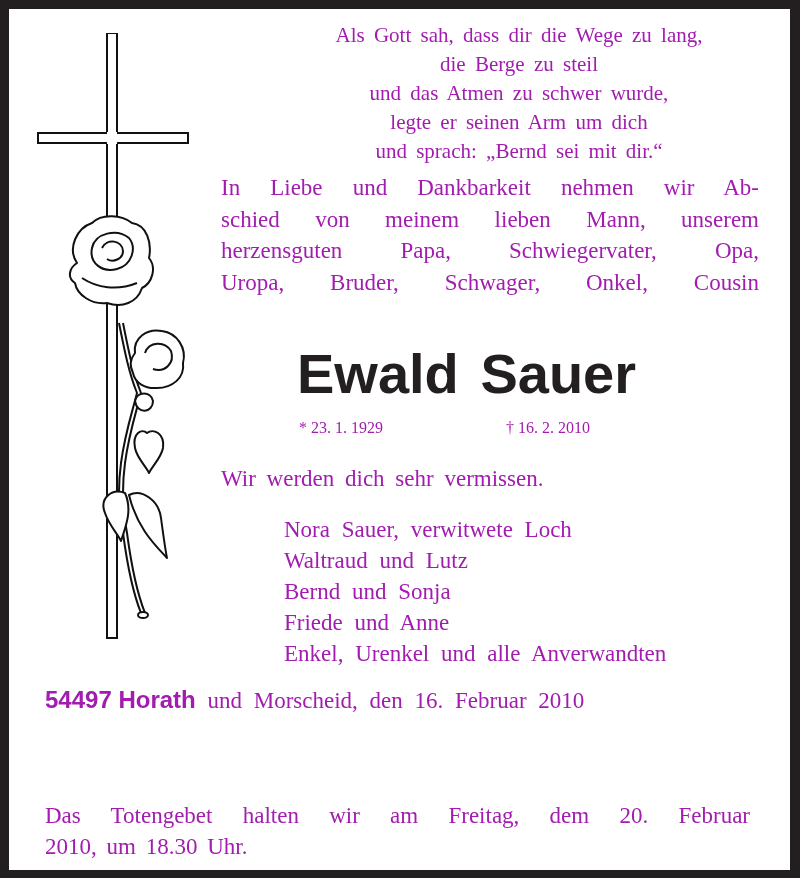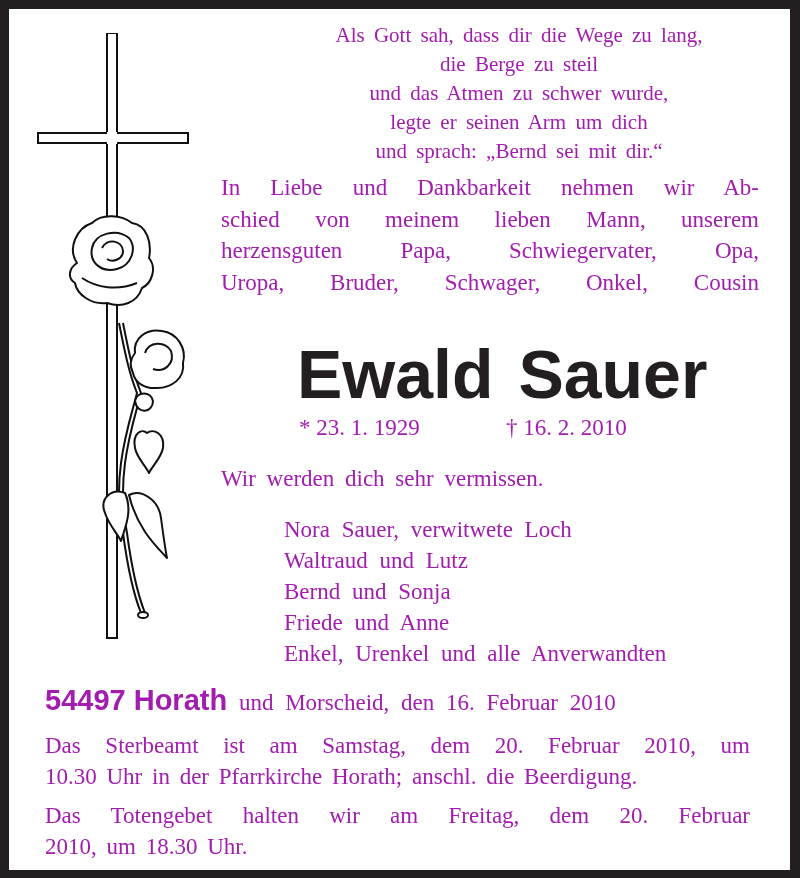--- a/index.html
+++ b/index.html
@@ -4,28 +4,28 @@
 <style>
   html, body { margin:0; padding:0; background:#231f20; }
   body { width:800px; height:878px; position:relative; overflow:hidden; }
   .frame { position:absolute; left:9px; top:9px; width:781px; height:861px; background:#fff; }
   .serif { font-family:"Liberation Serif", "DejaVu Serif", serif; color:#a21caf; }
   .sans { font-family:"Liberation Sans", "DejaVu Sans", sans-serif; color:#231f20; }
   .poem { position:absolute; left:240px; top:12px; width:540px; text-align:center; font-size:21px; line-height:29px; word-spacing:4px; }
   .intro { position:absolute; left:212px; top:163px; width:538px; font-size:23px; line-height:31.5px; text-align:justify; text-align-last:left; word-spacing:3px; }
   .intro .line { display:block; text-align:justify; text-align-last:justify; }
   .intro .line.last { text-align-last:left; }
-  .name { position:absolute; left:288px; top:330px; font-size:68px; font-weight:bold; letter-spacing:0px; line-height:70px; word-spacing:6px; }
-  .dates { position:absolute; left:290px; top:404px; font-size:23px; line-height:30px; }
+  .name { position:absolute; left:288px; top:330px; font-size:56px; font-weight:bold; letter-spacing:0px; line-height:70px; word-spacing:6px; }
+  .dates { position:absolute; left:290px; top:404px; font-size:16px; line-height:30px; }
   .dates .born { display:inline-block; width:207px; }
   .miss { position:absolute; left:212px; top:455px; font-size:23px; line-height:30px; word-spacing:5px; }
   .mourners { position:absolute; left:255px; top:505px; font-size:23px; line-height:31px; word-spacing:6px;margin-left:20px; }
   .mourners div { white-space:nowrap; }
   .place { position:absolute; left:36px; top:676px; font-size:23px; line-height:30px; word-spacing:6px; white-space:nowrap; }
-  .place b { font-family:"Liberation Sans", "DejaVu Sans", sans-serif; font-weight:bold; font-size:29px; word-spacing:0; }
+  .place b { font-family:"Liberation Sans", "DejaVu Sans", sans-serif; font-weight:bold; font-size:24px; word-spacing:0; }
   .para { position:absolute; left:36px; width:705px; font-size:23px; line-height:31px; word-spacing:4px; }
   .para .line { display:block; text-align:justify; text-align-last:justify; }
   .para .line.last { text-align-last:left; }
   .p1 { top:721px; }
   .p2 { top:791px; }
   .art { position:absolute; left:28px; top:24px; }
 </style>
 </head>
 <body>
 
@@ -87,23 +87,19 @@
   <div class="mourners serif">
     <div>Nora Sauer, verwitwete Loch</div>
     <div>Waltraud und Lutz</div>
     <div>Bernd und Sonja</div>
     <div>Friede und Anne</div>
     <div>Enkel, Urenkel und alle Anverwandten</div>
   </div>
 
   <div class="place serif"><b>54497 Horath</b><span> und Morscheid, den 16. Februar 2010</span></div>
 
-  <div class="para p1 serif">
-    <span class="line">Das Sterbeamt ist am Samstag, dem 20. Februar 2010, um</span>
-    <span class="line last">10.30 Uhr in der Pfarrkirche Horath; anschl. die Beerdigung.</span>
-  </div>
 
   <div class="para p2 serif">
     <span class="line">Das Totengebet halten wir am Freitag, dem 20. Februar</span>
     <span class="line last">2010, um 18.30 Uhr.</span>
   </div>
 
 </div>
 
 </body></html>

